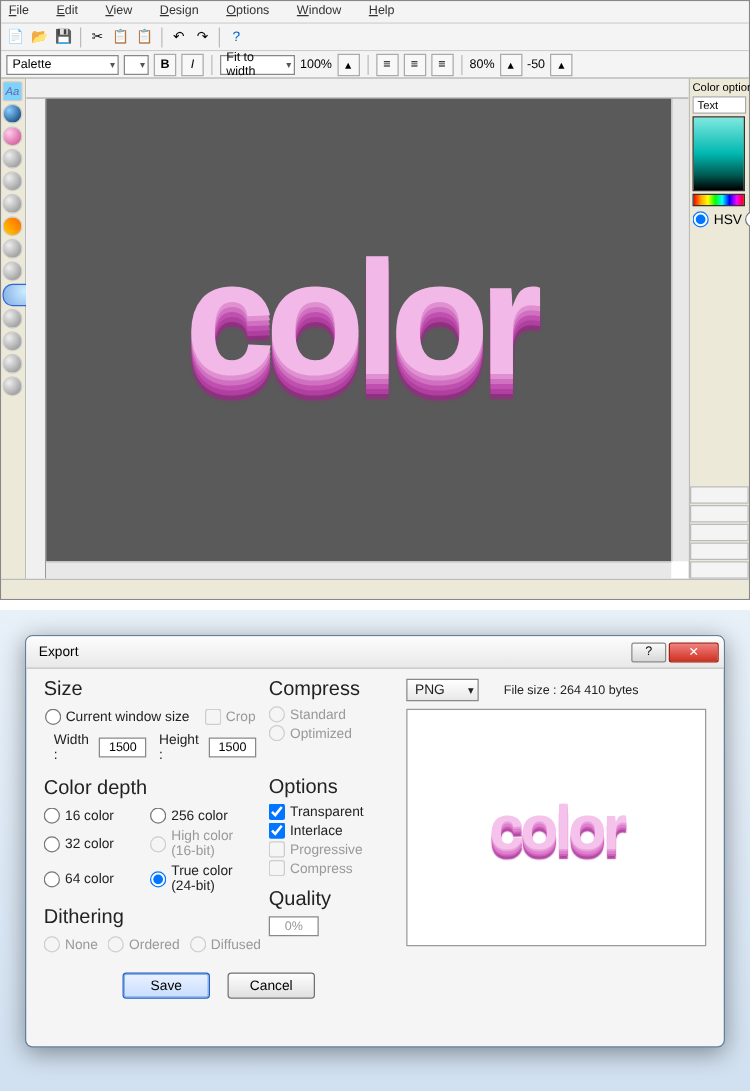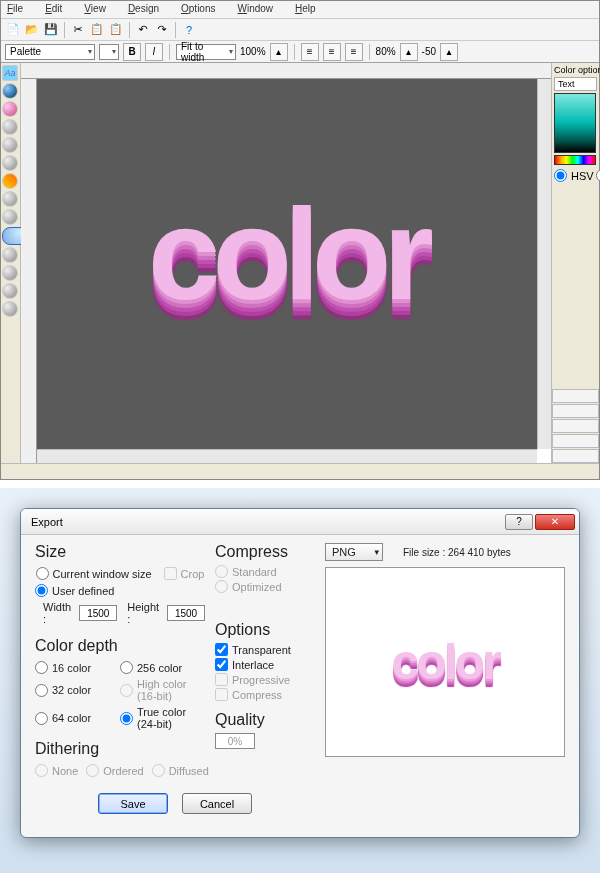--- a/index.html
+++ b/index.html
@@ -180,24 +180,20 @@
           <div style="display:flex;gap:12px;justify-content:center;">
             <label class="radio">
                 <input type="radio" name="sz" style="">
                 <span>Current window size</span>
               </label>
             <label class="check disabled">
                 <input type="checkbox" disabled="" style="">
                 <span>Crop</span>
               </label>
           </div>
-          <label class="radio">
-              <input type="radio" name="sz" checked="" style="">
-              <span>User defined</span>
-            </label>
           <div class="field-row" style="margin-left:8px;">
             <span>Width :</span>
             <input class="num-input" value="1500" style="">
             <span style="margin-left:6px;">Height :</span>
             <input class="num-input" value="1500" style="">
           </div>
         </div>
         <div class="depth-box">
           <div class="group-title">Color depth</div>
           <div class="two-col">

